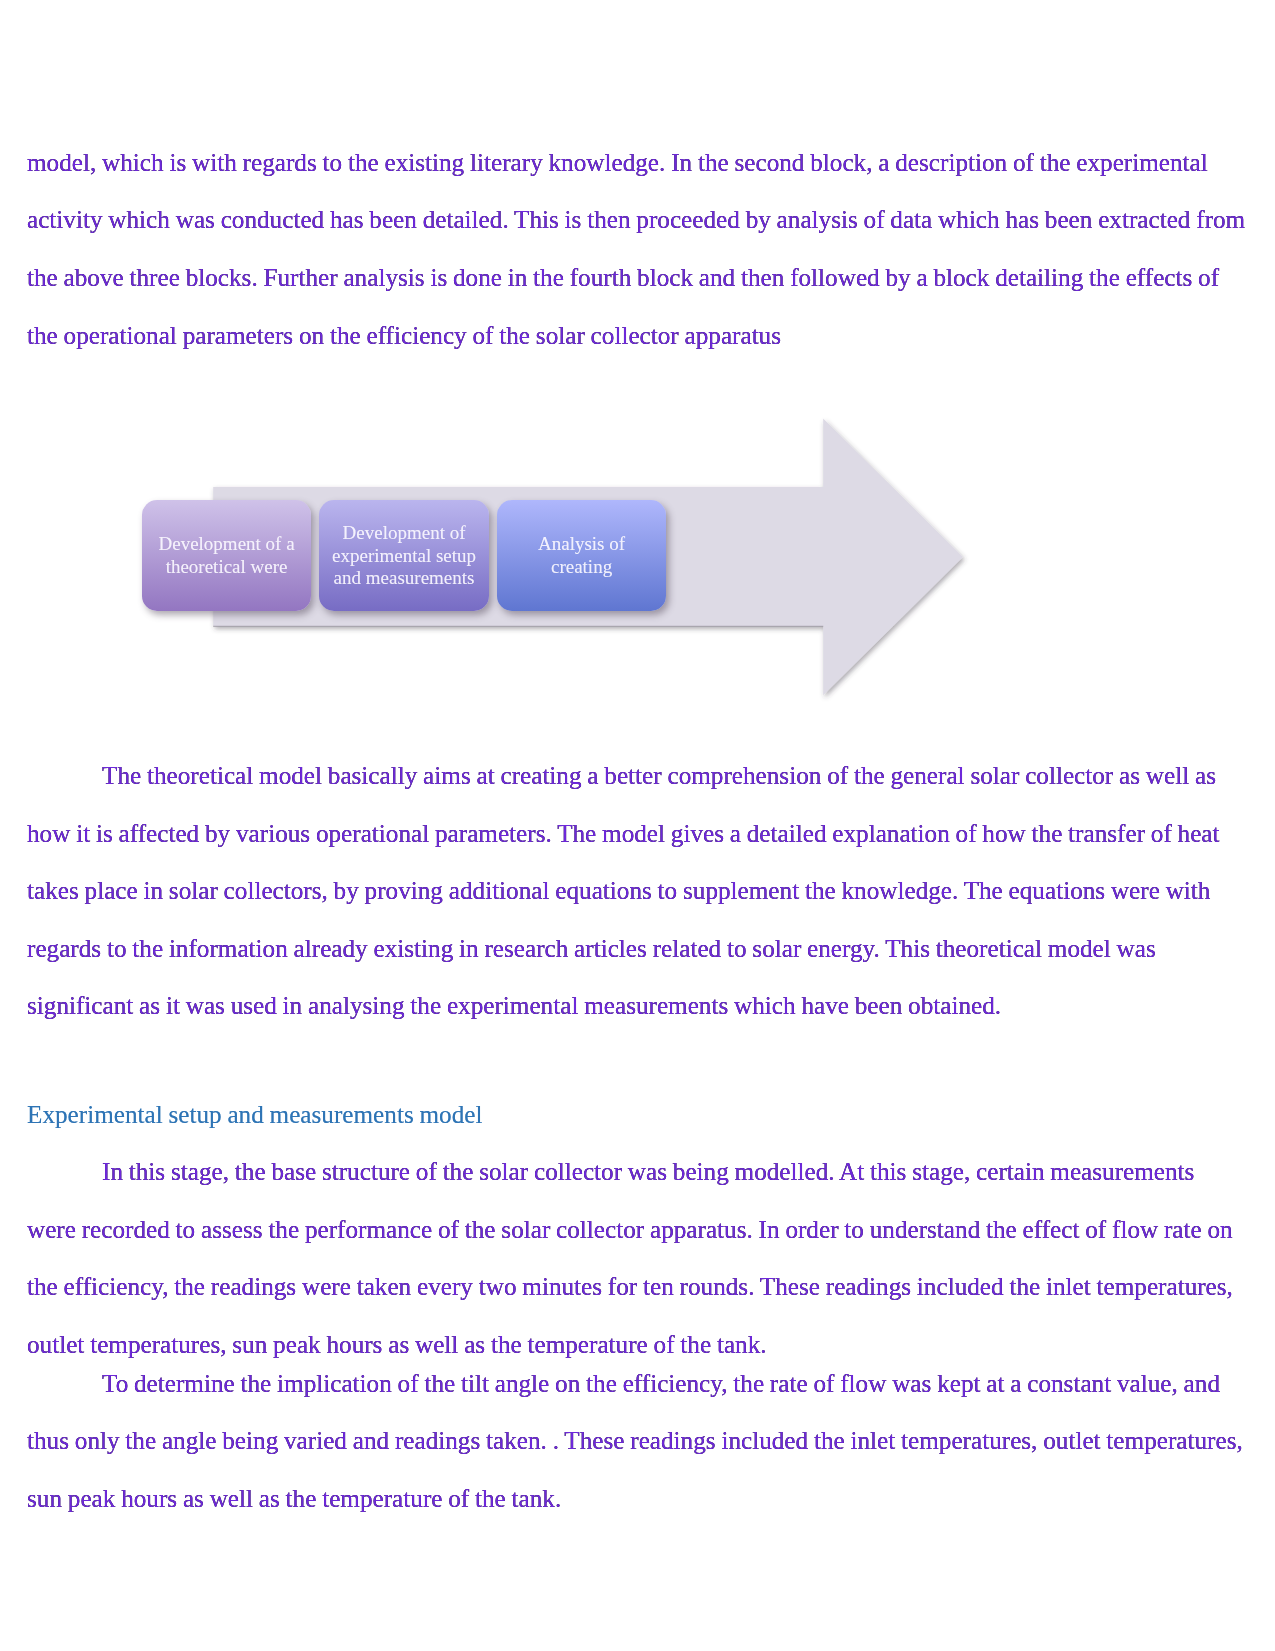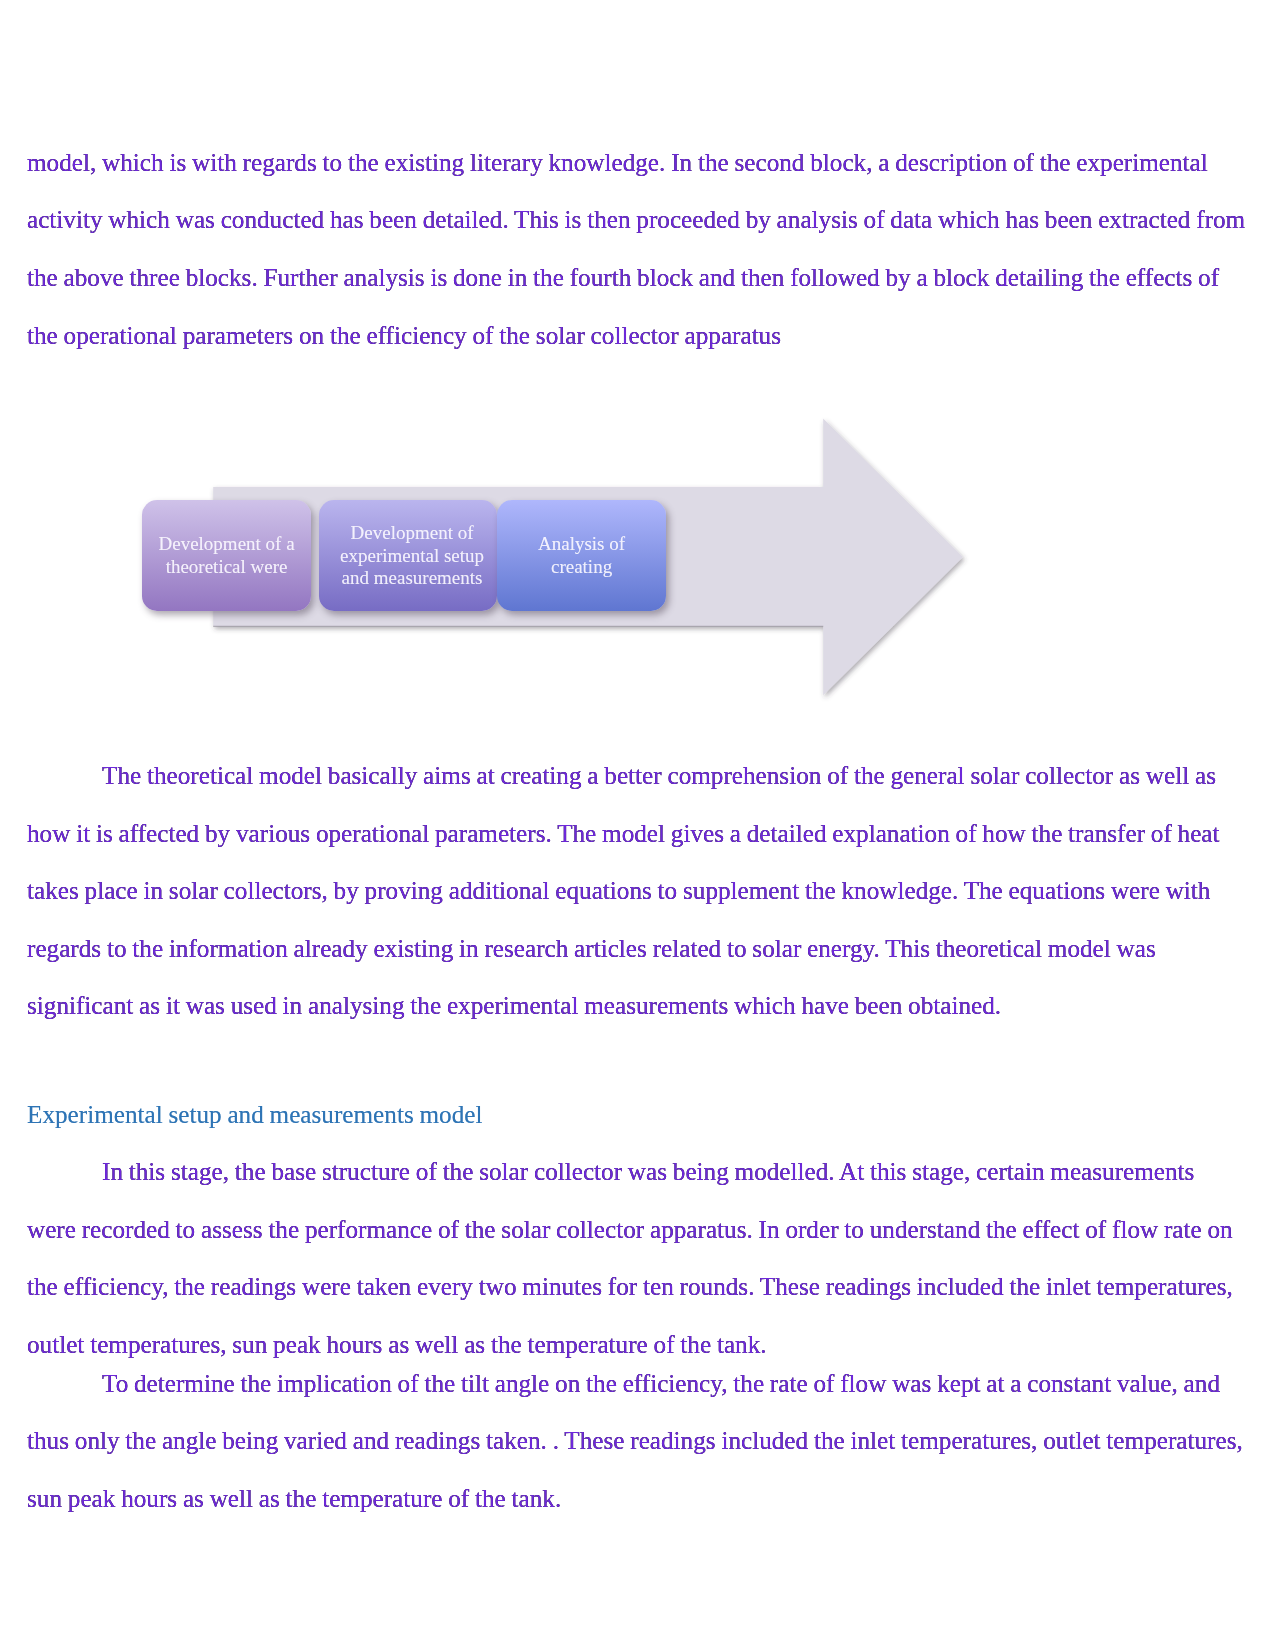--- a/index.html
+++ b/index.html
@@ -36,21 +36,21 @@
       </defs>
       <g transform="translate(0,-395)">
         <path class="arrowshape" filter="url(#shA)" d="M 213.2 487.0 L 823.2 487.0 L 823.2 418.5 L 963.0 556.9 L 823.2 695.3 L 823.2 626.3 L 213.2 626.3 Z" fill="#DDDAE5"></path>
         <path class="arrowedge" d="M 823.2 626.3 L 213.2 626.3" fill="none" stroke="#8c8893" stroke-width="1.3" stroke-opacity="0.6"></path>
       </g>
     </svg>
     <div class="boxes">
       <div class="sbox sb1" style="left: 141.8px; top: 104.8px; width: 169.5px; height: 111.7px; background: linear-gradient(rgb(207, 194, 233), rgb(147, 118, 193));">
           <span style="color: rgba(250, 247, 255, 0.8);">Development of a theoretical were</span>
         </div>
-      <div class="sbox sb2" style="left: 319.3px; top: 104.8px; width: 169.5px; height: 111.7px; background: linear-gradient(rgb(186, 181, 238), rgb(119, 108, 196)); padding-left: 8px;">
+      <div class="sbox sb2" style="left: 319.3px; top: 104.8px; width: 169.5px; height: 111.7px; background: linear-gradient(rgb(186, 181, 238), rgb(119, 108, 196));">
           <span style="color: rgba(250, 247, 255, 0.8);">Development of experimental setup and measurements</span>
         </div>
       <div class="sbox sb3" style="left: 496.8px; top: 104.8px; width: 169.5px; height: 111.7px; background: linear-gradient(rgb(175, 183, 252), rgb(95, 118, 209));">
           <span style="color: rgba(250, 247, 255, 0.8);">Analysis of creating</span>
         </div>
     </div>
   </div>
   <div class="tb" style="top:747px">
       <p class="ind">The theoretical model basically aims at creating a better comprehension of the general solar collector as well as how it is affected by various operational parameters. The model gives a detailed explanation of how the transfer of heat takes place in solar collectors, by proving additional equations to supplement the knowledge. The equations were with regards to the information already existing in research articles related to solar energy. This theoretical model was significant as it was used in analysing the experimental measurements which have been obtained.</p>
     </div>

